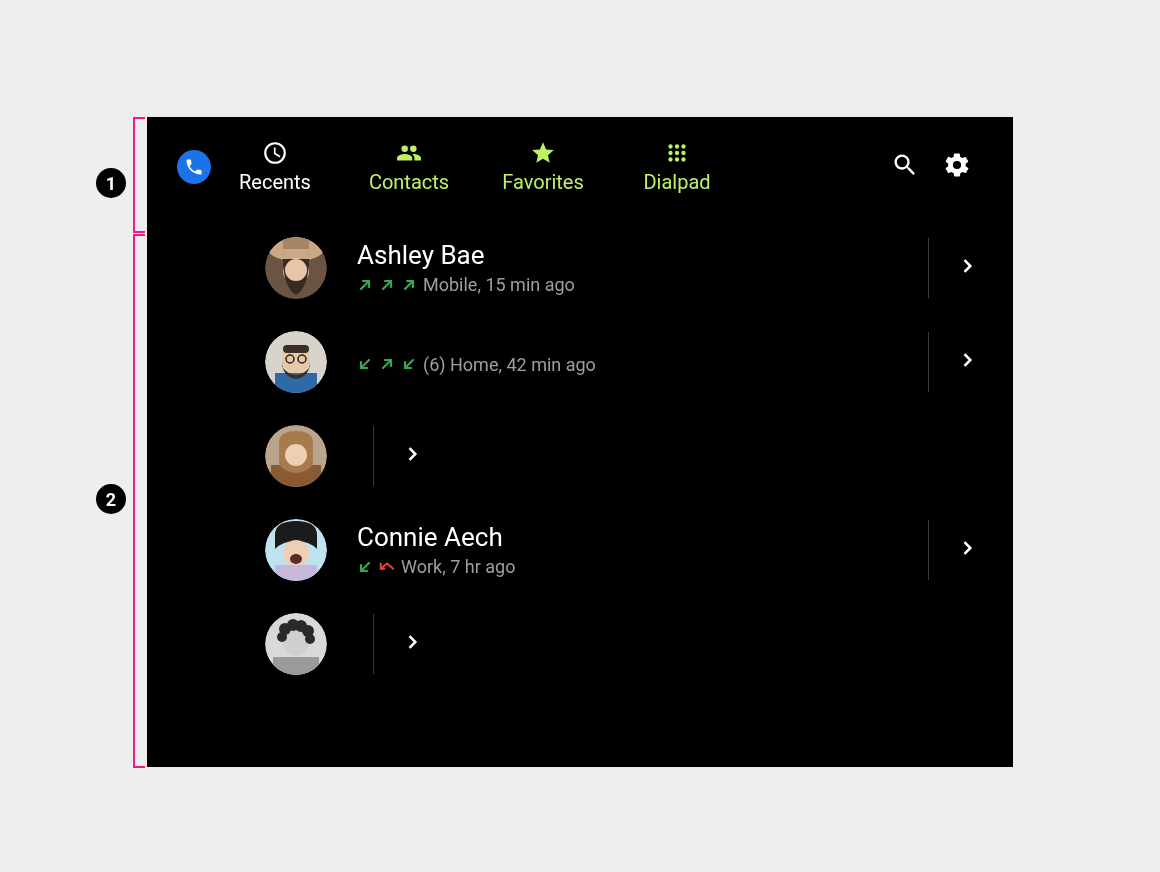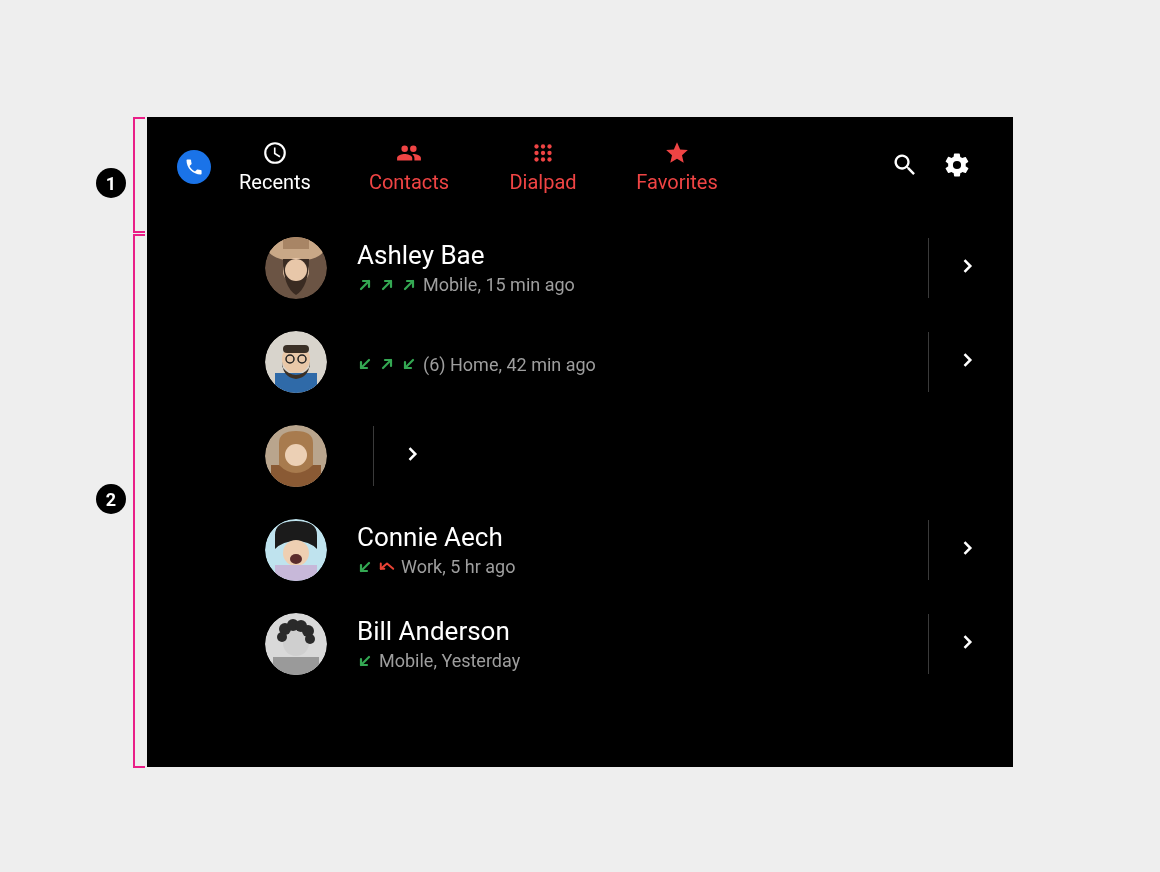--- a/index.html
+++ b/index.html
@@ -69,21 +69,21 @@
 
   .tabs {
     display: flex;
     gap: 46px;
   }
   .tab {
     display: flex;
     flex-direction: column;
     align-items: center;
     justify-content: center;
-    color: #ef4444;
+    color: #bef264;
     cursor: pointer;
     min-width: 88px;
   }
   .tab.active { color: #fff; }
   .tab .tab-icon { height: 26px; display: flex; align-items: center; justify-content: center; }
   .tab .tab-icon svg { width: 26px; height: 26px; fill: currentColor; }
   .tab .tab-label { font-size: 20px; margin-top: 4px; }
 
   .topbar-spacer { flex: 1 1 auto; }
   .top-action {
@@ -201,46 +201,46 @@
         <span class="tab-label">Recents</span>
       </div>
 
       <div class="tab">
         <span class="tab-icon">
           <svg viewBox="0 0 24 24">
               <path d="M16 11a3 3 0 1 0-.001-6.001A3 3 0 0 0 16 11zm-8 0a3 3 0 1 0-.001-6.001A3 3 0 0 0 8 11zm0 2c-2.3 0-7 1.2-7 3.5V19h14v-2.5C15 14.2 10.3 13 8 13zm8 0c-.3 0-.6 0-1 .1 1.2.9 2 2 2 3.4V19h6v-2.5c0-2.3-4.7-3.5-7-3.5z"></path>
             </svg>
         </span>
         <span class="tab-label">Contacts</span>
+      </div>
+
+      <div class="tab">
+        <span class="tab-icon">
+          <svg viewBox="0 0 24 24">
+              <path d="M12 17.3 18.2 21l-1.6-7 5.4-4.7-7.1-.6L12 2 9.1 8.7 2 9.3l5.4 4.7-1.6 7z"></path>
+            </svg>
+        </span>
+        <span class="tab-label">Favorites</span>
       </div>
 
       <div class="tab">
         <span class="tab-icon">
           <svg viewBox="0 0 24 24">
               <circle cx="6" cy="6" r="2"></circle>
               <circle cx="12" cy="6" r="2"></circle>
               <circle cx="18" cy="6" r="2"></circle>
               <circle cx="6" cy="12" r="2"></circle>
               <circle cx="12" cy="12" r="2"></circle>
               <circle cx="18" cy="12" r="2"></circle>
               <circle cx="6" cy="18" r="2"></circle>
               <circle cx="12" cy="18" r="2"></circle>
               <circle cx="18" cy="18" r="2"></circle>
             </svg>
         </span>
         <span class="tab-label">Dialpad</span>
-      </div>
-
-      <div class="tab">
-        <span class="tab-icon">
-          <svg viewBox="0 0 24 24">
-              <path d="M12 17.3 18.2 21l-1.6-7 5.4-4.7-7.1-.6L12 2 9.1 8.7 2 9.3l5.4 4.7-1.6 7z"></path>
-            </svg>
-        </span>
-        <span class="tab-label">Favorites</span>
       </div>
 
     </div>
 
     <div class="topbar-spacer"></div>
 
     <div class="top-action">
       <span>
         <svg viewBox="0 0 24 24">
             <path d="M15.5 14h-.8l-.3-.3a6.5 6.5 0 1 0-.7.7l.3.3v.8l5 5 1.5-1.5-5-5zm-6 0a4.5 4.5 0 1 1 0-9 4.5 4.5 0 0 1 0 9z"></path>
@@ -404,21 +404,21 @@
                 <line x1="12" y1="4" x2="4" y2="12"></line>
                 <polyline points="4,6 4,12 10,12"></polyline>
               </svg>
             </span>
             <span class="dir-icon dir-miss">
               <svg viewBox="0 0 18 16" fill="none" stroke-width="2.2" stroke-linecap="round" stroke-linejoin="round">
                 <polyline points="2,4 2,10 6,10"></polyline>
                 <polyline points="2,10 9,4 16,10"></polyline>
               </svg>
             </span>
-            <span>Work, 5 hr ago</span>
+            <span>Work, 7 hr ago</span>
           </div>
         </div>
         <div class="row-divider"></div>
         <div class="row-chevron">
           <span><svg viewBox="0 0 24 24">
               <polyline points="9,5 16,12 9,19"></polyline>
             </svg></span>
         </div>
       </div>
       <div class="row">
@@ -437,32 +437,20 @@
                 <circle cx="20" cy="16" r="6"></circle>
                 <circle cx="28" cy="12" r="6"></circle>
                 <circle cx="36" cy="13" r="6"></circle>
                 <circle cx="43" cy="18" r="6"></circle>
                 <circle cx="17" cy="24" r="5"></circle>
                 <circle cx="45" cy="26" r="5"></circle>
               </g>
             </g>
           </svg>
         </div>
-        <div class="row-main">
-          <div class="row-name">Bill Anderson</div>
-          <div class="row-meta">
-            <span class="dir-icon dir-in">
-              <svg viewBox="0 0 16 16" fill="none" stroke-width="2.2" stroke-linecap="round" stroke-linejoin="round">
-                <line x1="12" y1="4" x2="4" y2="12"></line>
-                <polyline points="4,6 4,12 10,12"></polyline>
-              </svg>
-            </span>
-            <span>Mobile, Yesterday</span>
-          </div>
-        </div>
         <div class="row-divider"></div>
         <div class="row-chevron">
           <span><svg viewBox="0 0 24 24">
               <polyline points="9,5 16,12 9,19"></polyline>
             </svg></span>
         </div>
       </div>
     </div>
 
 </div>

